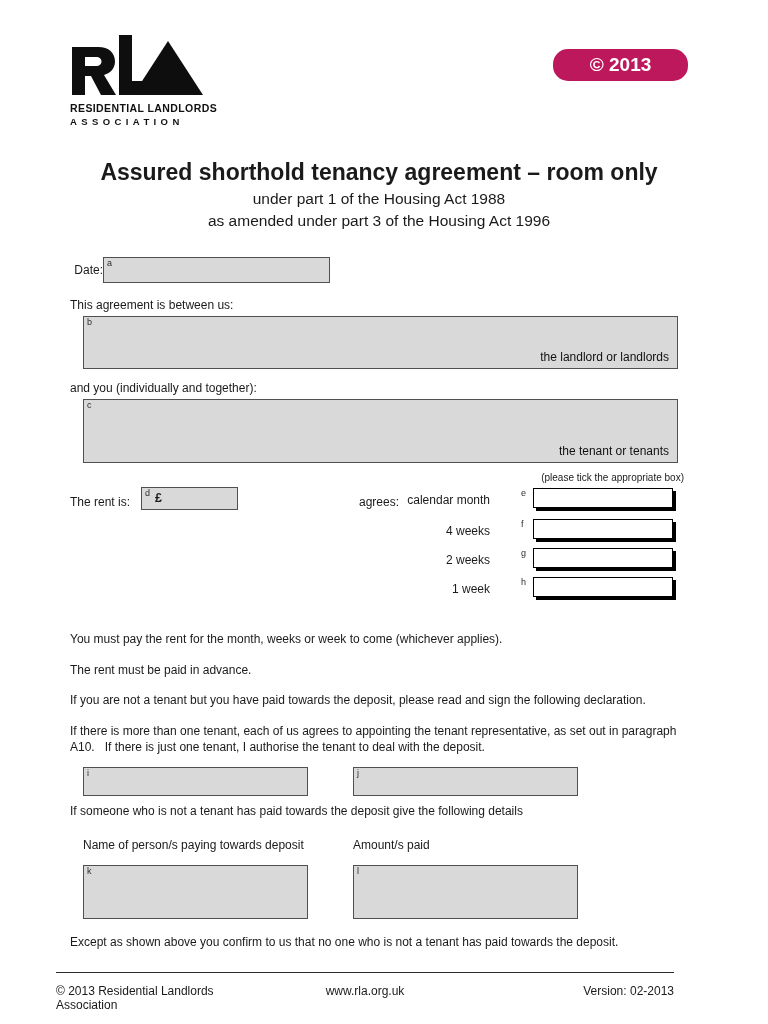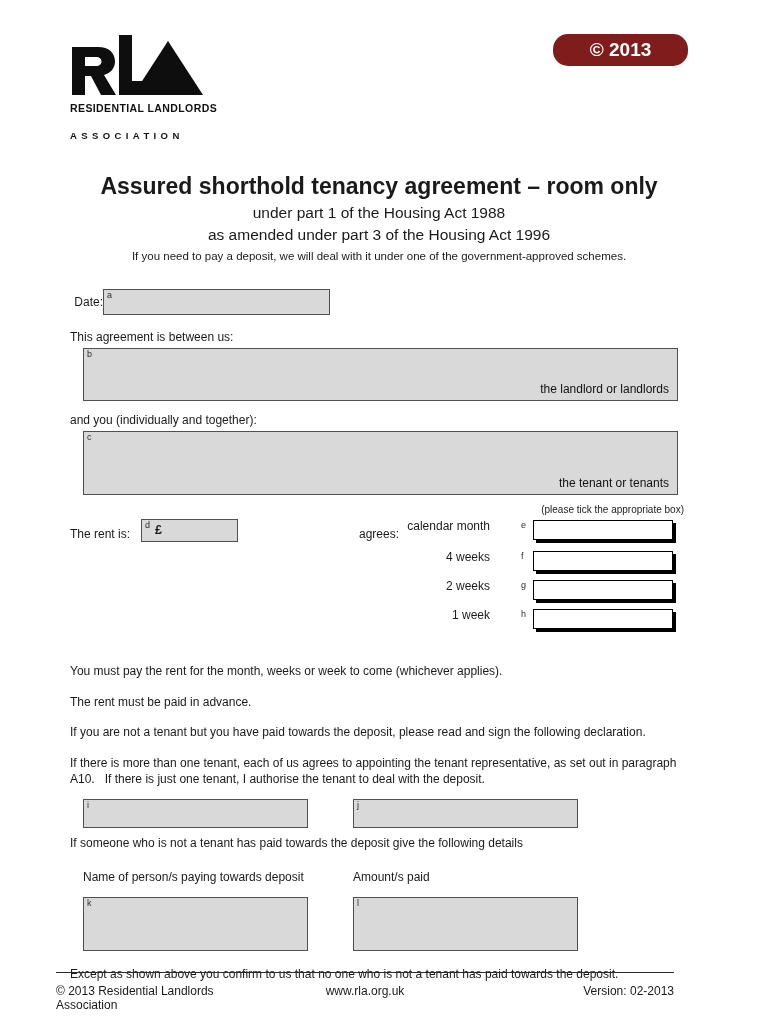--- a/index.html
+++ b/index.html
@@ -13,25 +13,25 @@
     font-family: "Liberation Sans", "DejaVu Sans", sans-serif;
     color: #1a1a1a;
     overflow: hidden;
   }
   .content { position: absolute; left: 70px; top: 0; width: 618px; }
 
   
   .top-row { margin-top: 33px; display: flex; justify-content: space-between; align-items: flex-start; }
   .logo svg { display: block; }
   .logo-line1 { font-size: 10.5px; font-weight: bold; letter-spacing: 0.4px; margin-top: 7px; color: #111; }
-  .logo-line2 { font-size: 9.5px; font-weight: bold; letter-spacing: 4.4px; margin-top: 16px; color: #111; }
+  .logo-line2 { font-size: 9.5px; font-weight: bold; letter-spacing: 4.4px; margin-top: 2px; color: #111; }
   .badge {
-    background: #7f1d1d; color: #ffffff; border-radius: 15px;
+    background: #be185d; color: #ffffff; border-radius: 15px;
     font-weight: bold; font-size: 19px; padding: 5px 0; width: 135px;
-    text-align: center; margin-top: 1px;
+    text-align: center; margin-top: 16px;
   }
 
   
   .title { margin-top: 32px; font-size: 23px; font-weight: bold; text-align: center; }
   .subtitle { font-size: 15.5px; text-align: center; margin-top: 4px; }
   .head-note { font-size: 11.5px; text-align: center; margin-top: 6px; }
 
   
   .field { position: relative; background: #d9d9d9; border: 1px solid #505050; }
   .tag { position: absolute; top: 1px; left: 3px; font-size: 9px; color: #2e2e2e; line-height: 1.1; }
@@ -49,21 +49,21 @@
   .tenant-field { height: 64px; }
 
   .tick-note { font-size: 10px; text-align: right; margin-top: 9px; padding-right: 4px; }
 
   
   .rent-section { position: relative; height: 128px; margin-top: 2px; }
   .rent-label { position: absolute; left: 0; top: 10px; font-size: 12px; }
   .rent-field { position: absolute; left: 71px; top: 2px; width: 97px; height: 23px; }
   .rent-currency { position: absolute; left: 13px; top: 3px; font-weight: bold; font-size: 12.5px; }
   .every-label { position: absolute; left: 289px; top: 10px; font-size: 12px; }
-  .opt-row { position: absolute; right: 8px; height: 26px; display: flex; }
+  .opt-row { position: absolute; right: 8px; height: 26px; display: flex; align-items: center; }
   .opt-row.r0 { top: 2px; } .opt-row.r1 { top: 33px; } .opt-row.r2 { top: 62px; } .opt-row.r3 { top: 91px; }
   .opt-label { font-size: 12px; margin-right: 30px; }
   .cbx { position: relative; width: 160px; height: 26px; }
   .cbx-tag { position: absolute; left: 1px; top: 1px; font-size: 9px; color: #2e2e2e; }
   .cbx-box {
     position: absolute; left: 13px; top: 1px; width: 140px; height: 20px;
     background: #ffffff; border: 1.5px solid #000;
     box-shadow: 3px 3px 0 0 #000;
   }
 
@@ -110,21 +110,20 @@
         </svg>
         <div class="logo-line1">RESIDENTIAL LANDLORDS</div>
         <div class="logo-line2">ASSOCIATION</div>
       </div>
       <div class="badge">© 2013</div>
     </div>
 
     <div class="title">Assured shorthold tenancy agreement – room only</div>
     <div class="subtitle">under part 1 of the Housing Act 1988</div>
     <div class="subtitle">as amended under part 3 of the Housing Act 1996</div>
-    <div class="head-note">If you need to pay a deposit, we will deal with it under one of the government-approved schemes.</div>
 
     <div class="date-row">
       <span class="date-lbl">Date:</span>
       <div class="field date-field">
         <span class="tag">a</span>
       </div>
     </div>
 
     <p class="plain between">This agreement is between us:</p>
     <div class="field big-field landlord-field">

